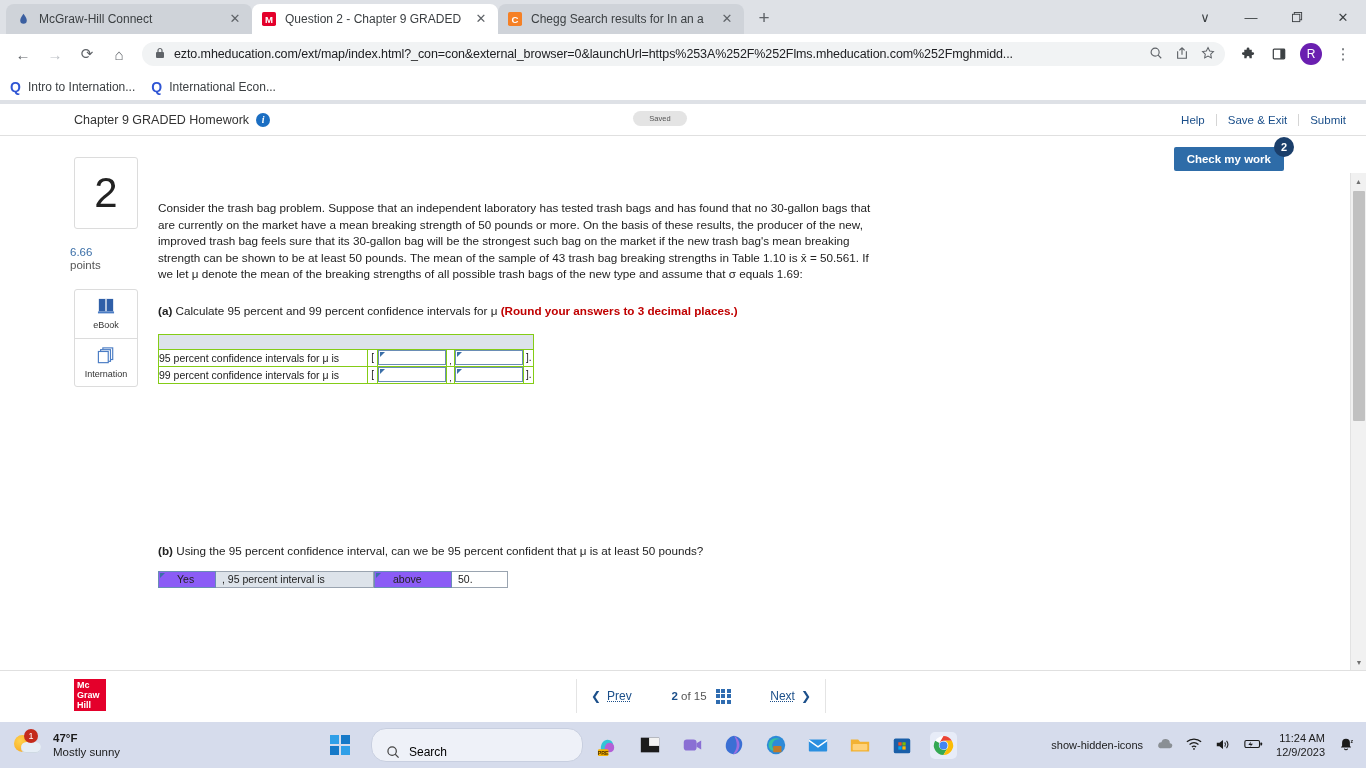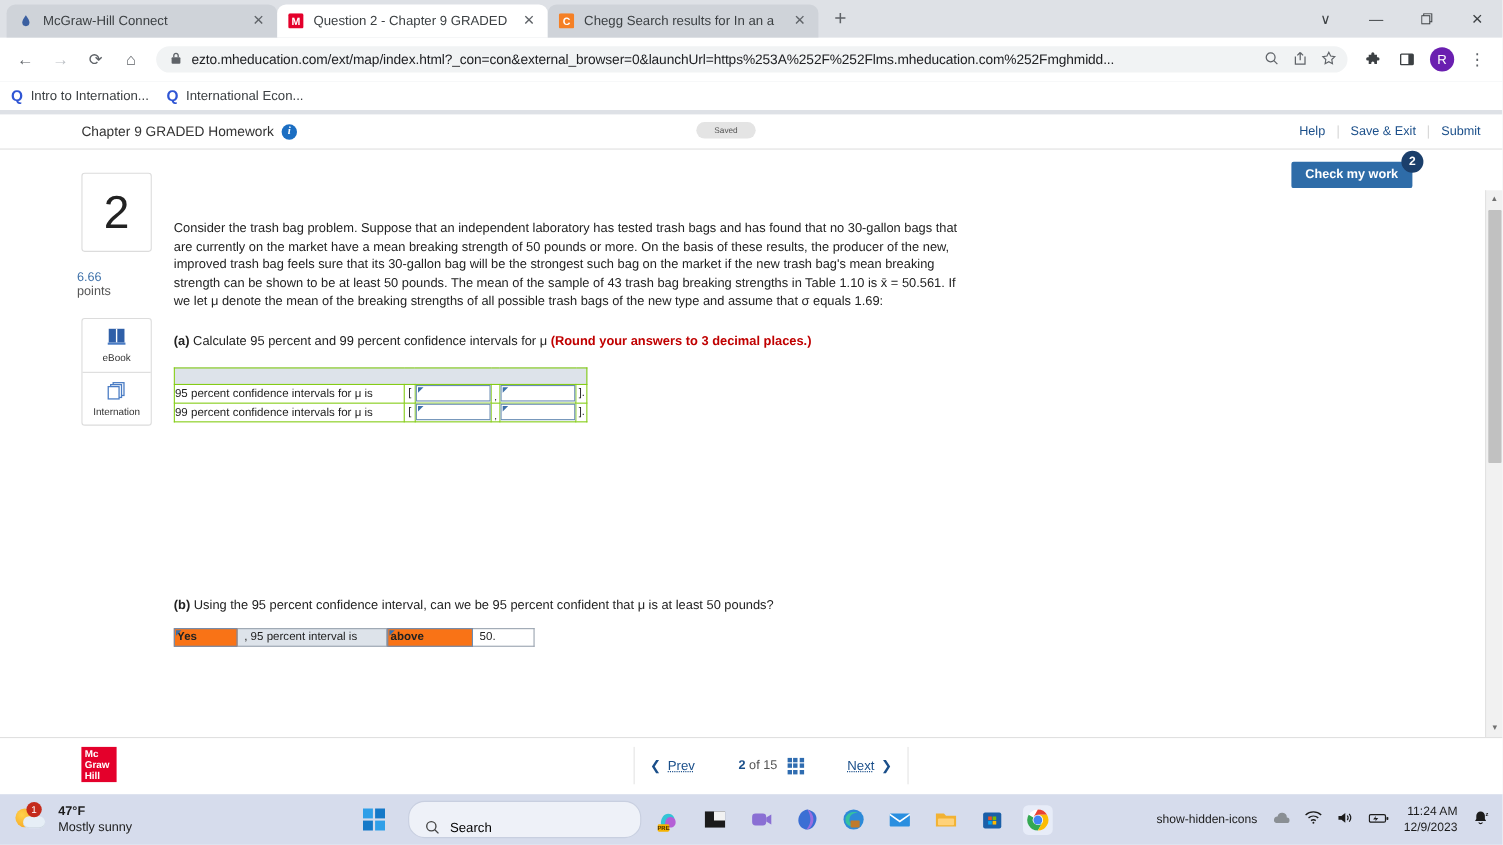--- a/index.html
+++ b/index.html
@@ -100,22 +100,22 @@
   td.lbl { padding: 1px 3px; width: 216px; }
   td.brk { width: 10px; text-align: center; font-size: 10px; padding-left: 2px; }
   td.brk.r { text-align: left; padding-left: 2px; }
   td.fld { padding: 0; width: 72px; }
   .inp { width: 100%; height: 15px; border: 1px solid #6a8db5; background: #fff; position: relative; }
   .inp::before { content: ""; position: absolute; left: 1px; top: 1px; width: 0; height: 0;
     border-left: 5px solid #3b6fa8; border-bottom: 5px solid transparent; }
   td.comma { width: 8px; text-align: center; font-size: 9px; vertical-align: bottom; }
 
   .bsel-row { display: flex; margin-top: 14px; font-size: 10.5px; color: #222; }
-  .bsel { border: 1px solid #6a8db5; background: #f97316; height: 17px; display: flex; align-items: center;
-    padding: 0 3px 0 2px; position: relative; font-weight: bold; }
+  .bsel { border: 1px solid #6a8db5; background: #8b5cf6; height: 17px; display: flex; align-items: center;
+    padding: 0 3px 0 18px; position: relative; }
   .bsel::before { content: ""; position: absolute; left: 1px; top: 1px; width: 0; height: 0;
     border-left: 5px solid #3b6fa8; border-bottom: 5px solid transparent; }
   .bstatic { border: 1px solid #9aa4b0; border-left: none; background: #dde3ea; height: 17px;
     display: flex; align-items: center; padding: 0 6px; }
   .bplain { border: 1px solid #9aa4b0; border-left: none; background: #fff; height: 17px;
     display: flex; align-items: center; padding: 0 6px; }
 
   
   .vscroll { position: absolute; right: 0; top: 69px; width: 16px; height: 497px; background: #f1f1f1; border-left: 1px solid #e2e2e2; }
   .vscroll .arrow { height: 16px; display: flex; align-items: center; justify-content: center; font-size: 7px; color: #707070; }
@@ -364,21 +364,21 @@
       </tbody>
         </table>
 
       <div class="part-label" style="margin-top:160px">
         <b>(b)</b>
         <span>Using the 95 percent confidence interval, can we be 95 percent confident that μ is at least 50 pounds?</span>
       </div>
 
       <div class="bsel-row">
         <div class="bsel" style="width:58px">Yes</div>
-        <div class="bstatic" style="width:136px">, 95 percent interval is</div>
+        <div class="bstatic" style="width:158px">, 95 percent interval is</div>
         <div class="bsel" style="width:78px">above</div>
         <div class="bplain" style="width:56px">50.</div>
       </div>
     </div>
 
     <div class="vscroll">
       <div class="arrow">▲</div>
       <div class="vthumb"></div>
       <div class="arrow" style="position:absolute;bottom:0;left:0;width:16px">▼</div>
     </div>

